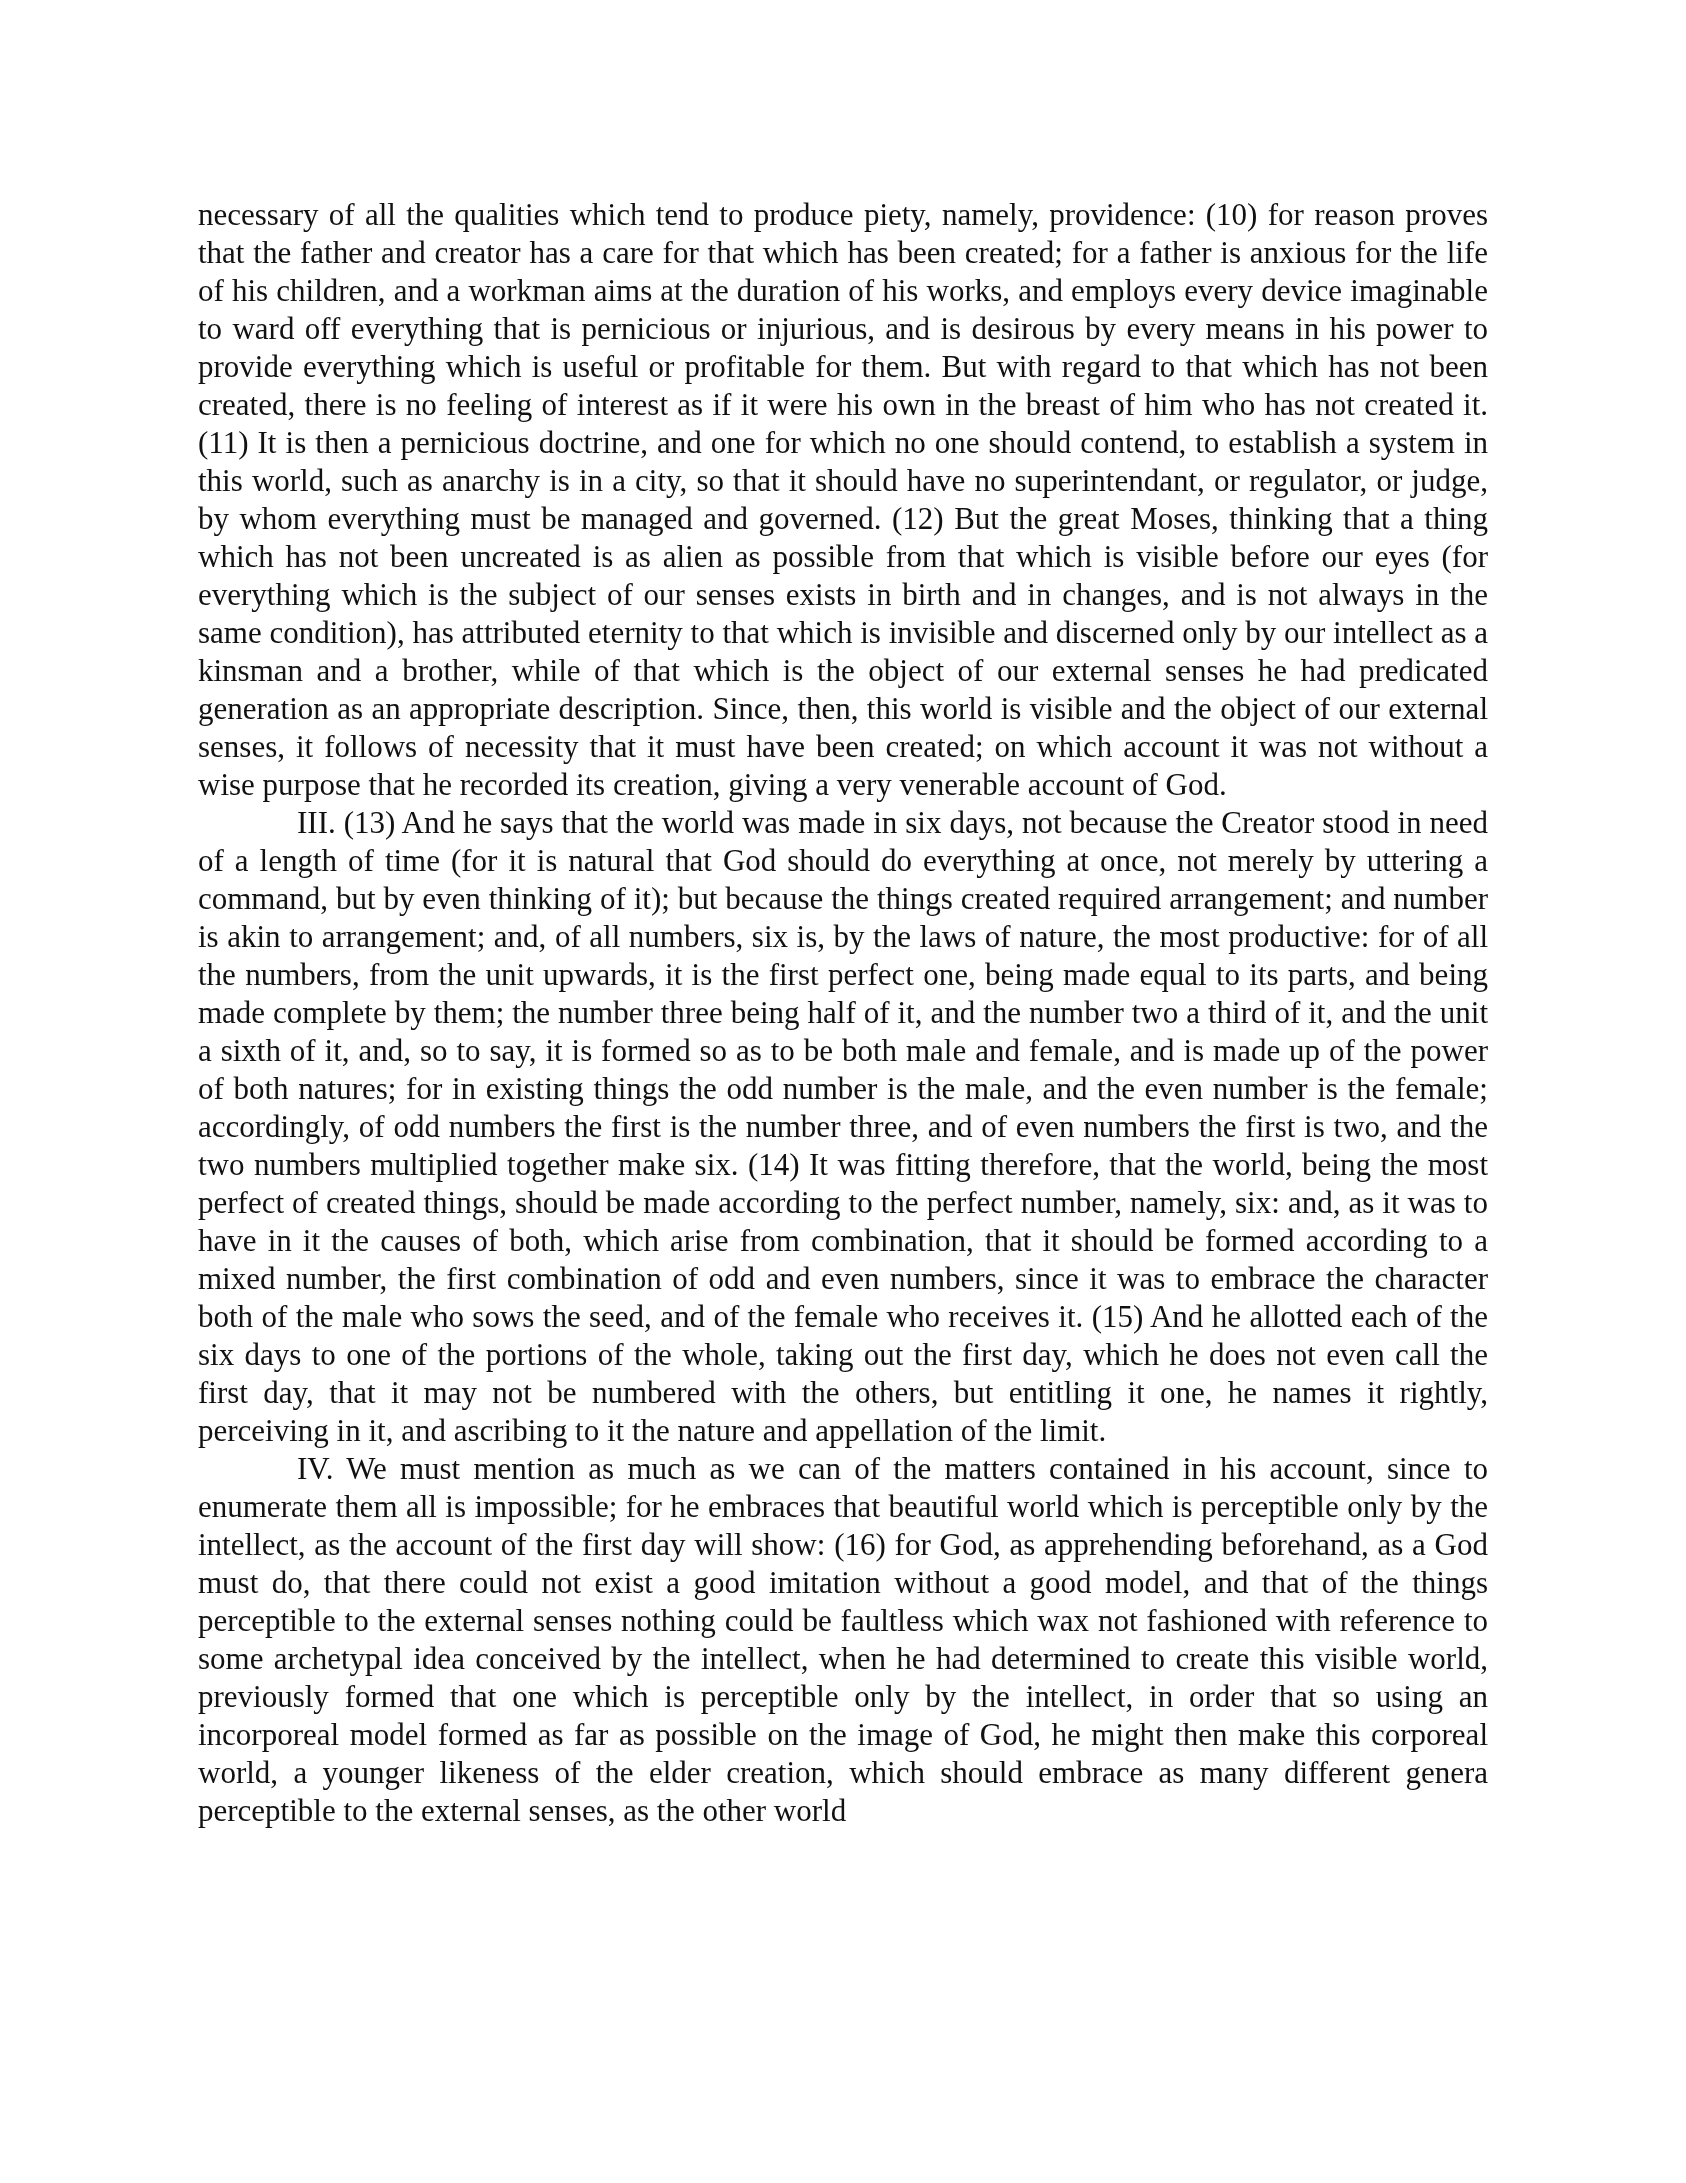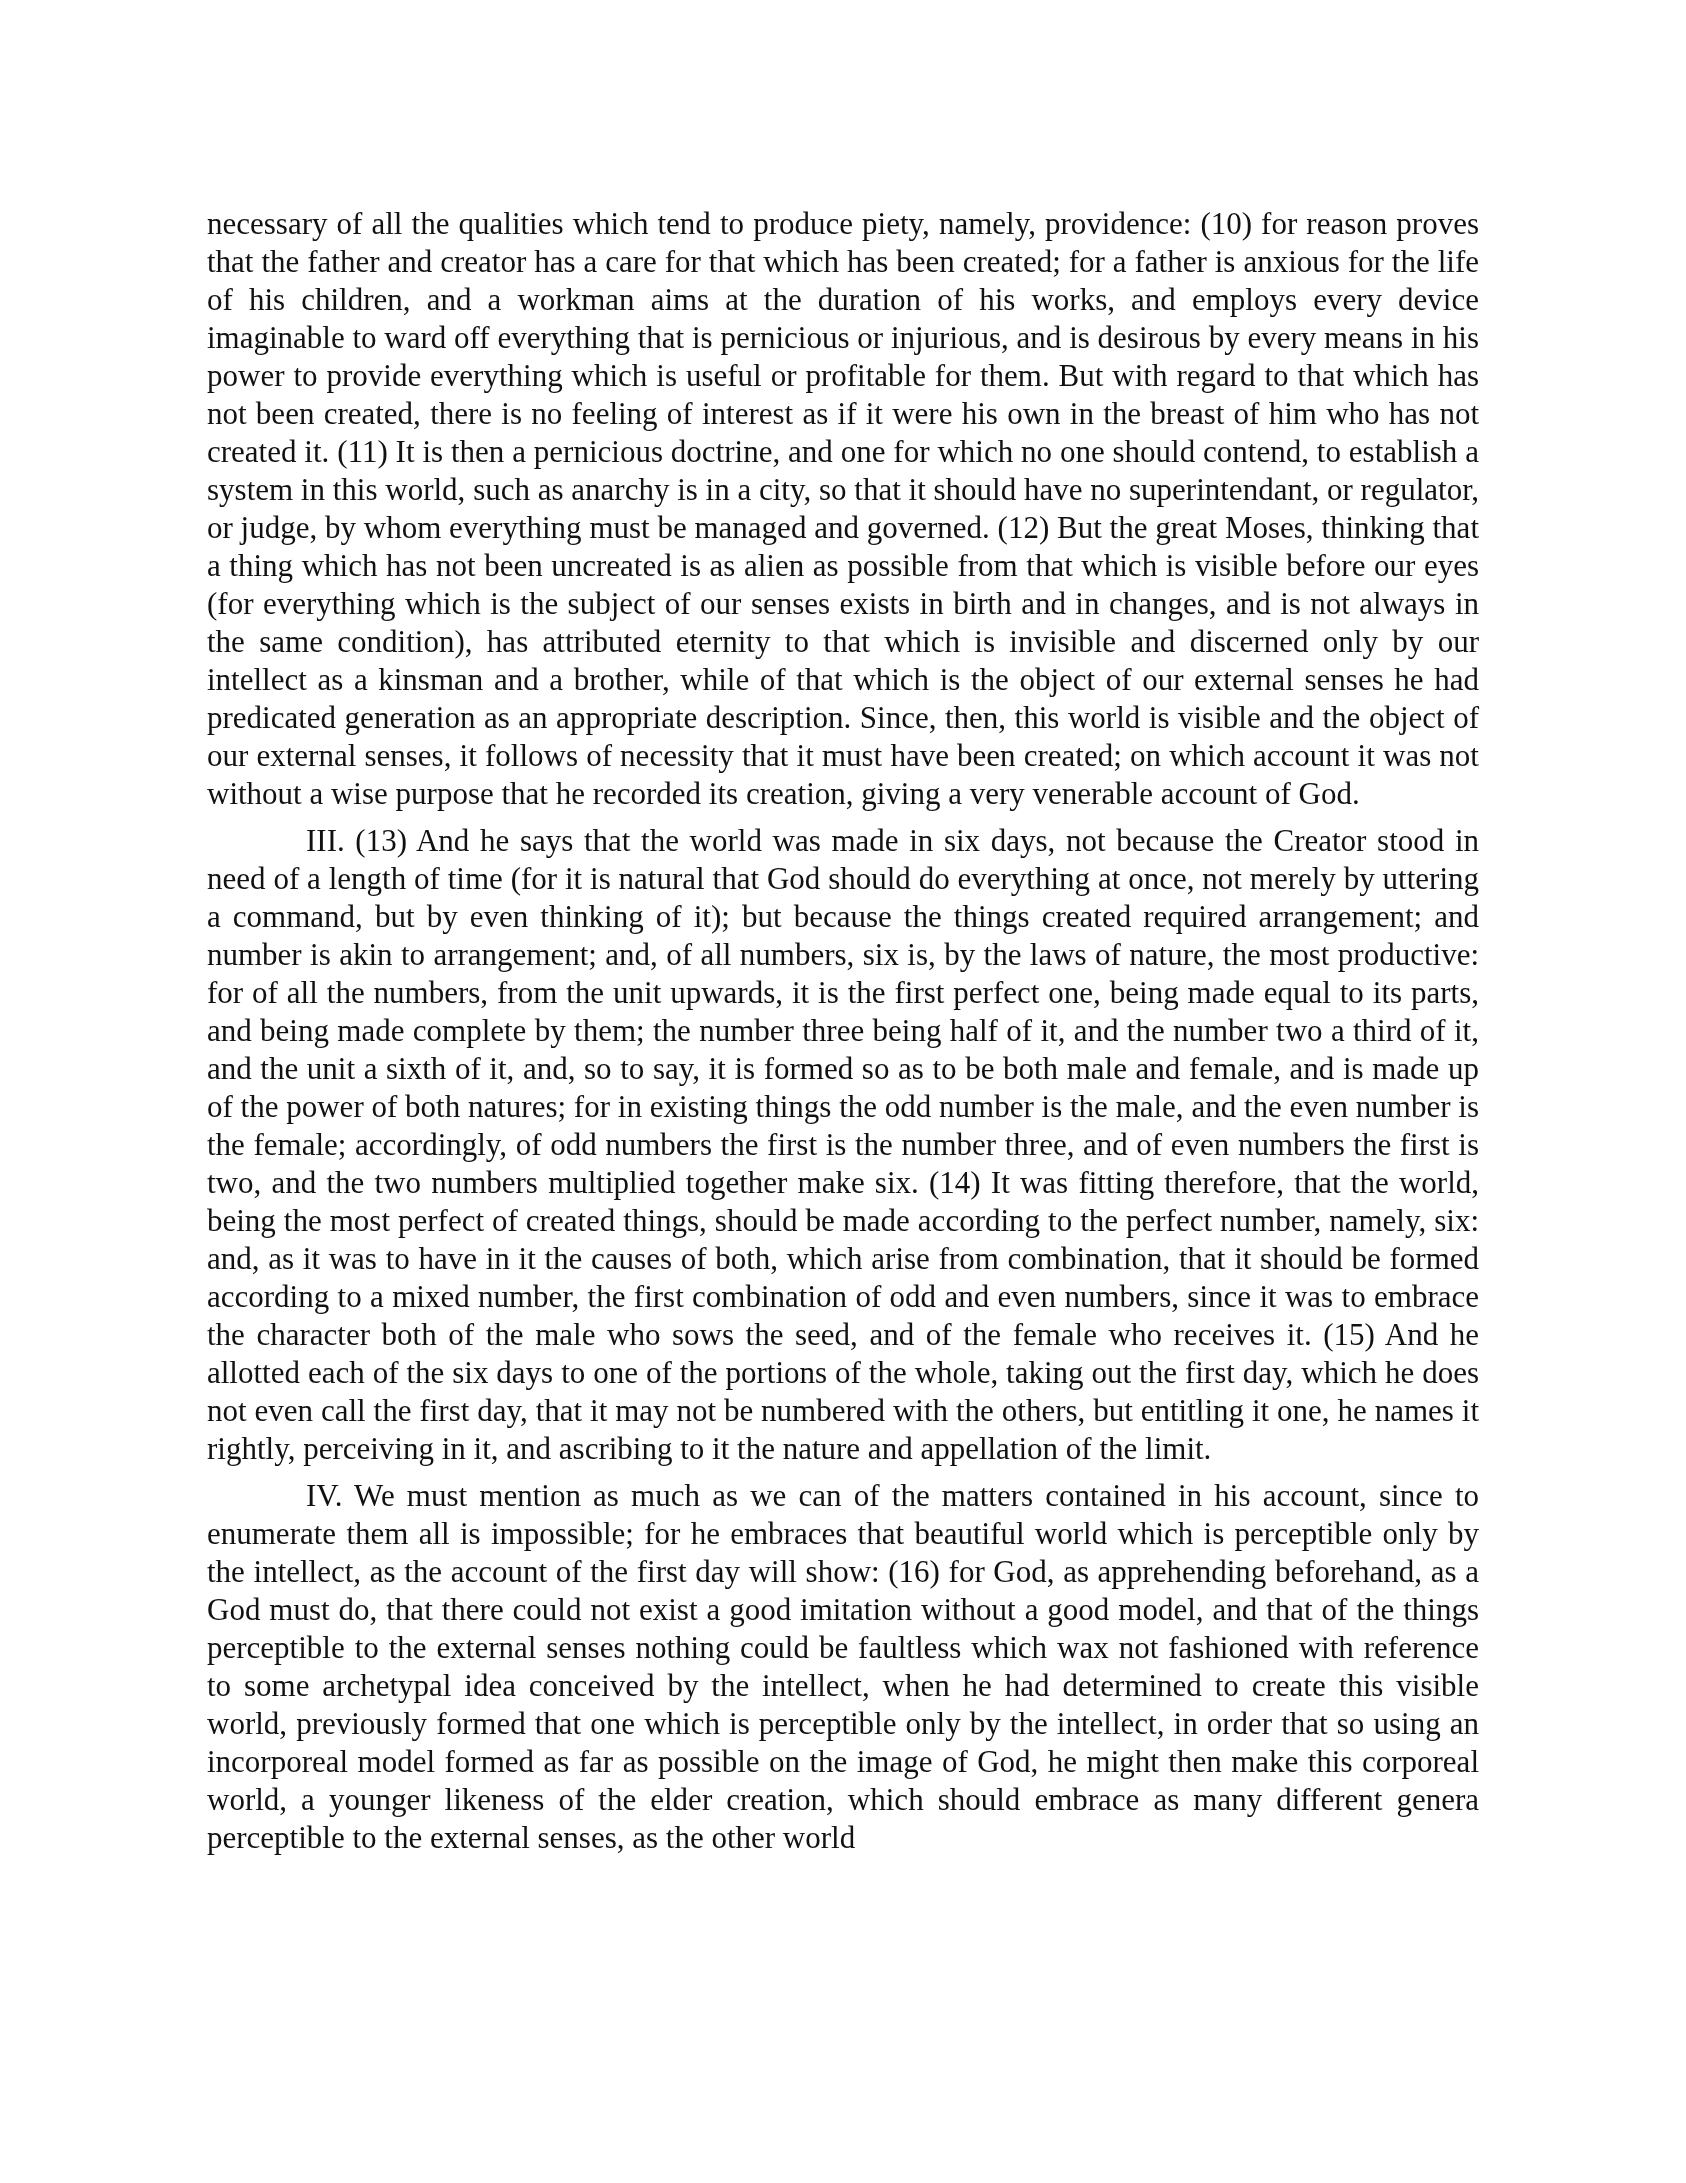--- a/index.html
+++ b/index.html
@@ -8,21 +8,21 @@
     position: absolute;
     left: 198px;
     top: 196px;
     width: 1290px;
     font-family: "Liberation Serif", "DejaVu Serif", serif;
     font-size: 31px;
     line-height: 38px;
     color: #111111;
   }
   .para {
-    margin: 9px;
+    margin: 0;
     text-align: justify;
     text-align-last: left;
   }
   .indent { text-indent: 99px; }
 </style>
 </head>
 <body>
 
 <div class="page">
   <p class="para">necessary of all the qualities which tend to produce piety, namely, providence: (10) for reason proves that the father and creator has a care for that which has been created; for a father is anxious for the life of his children, and a workman aims at the duration of his works, and employs every device imaginable to ward off everything that is pernicious or injurious, and is desirous by every means in his power to provide everything which is useful or profitable for them. But with regard to that which has not been created, there is no feeling of interest as if it were his own in the breast of him who has not created it. (11) It is then a pernicious doctrine, and one for which no one should contend, to establish a system in this world, such as anarchy is in a city, so that it should have no superintendant, or regulator, or judge, by whom everything must be managed and governed. (12) But the great Moses, thinking that a thing which has not been uncreated is as alien as possible from that which is visible before our eyes (for everything which is the subject of our senses exists in birth and in changes, and is not always in the same condition), has attributed eternity to that which is invisible and discerned only by our intellect as a kinsman and a brother, while of that which is the object of our external senses he had predicated generation as an appropriate description. Since, then, this world is visible and the object of our external senses, it follows of necessity that it must have been created; on which account it was not without a wise purpose that he recorded its creation, giving a very venerable account of God.</p>

